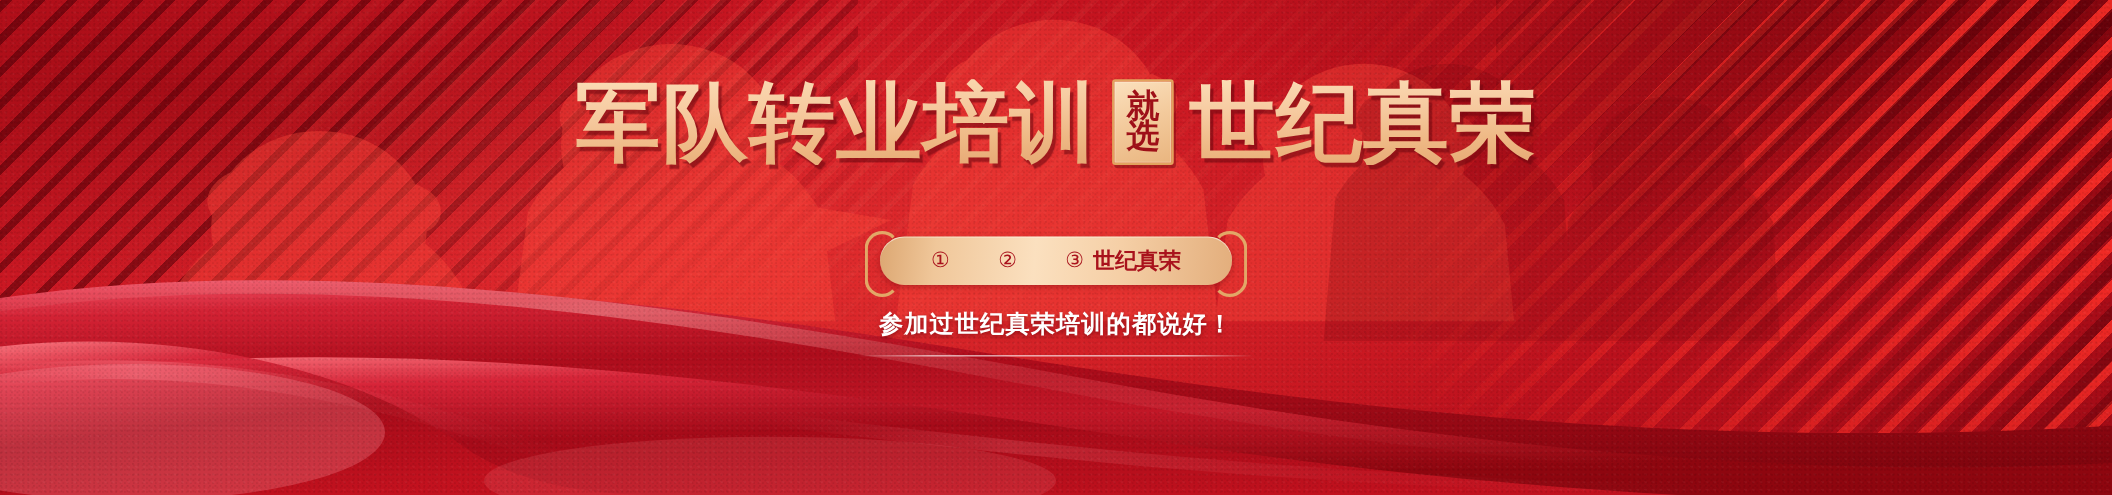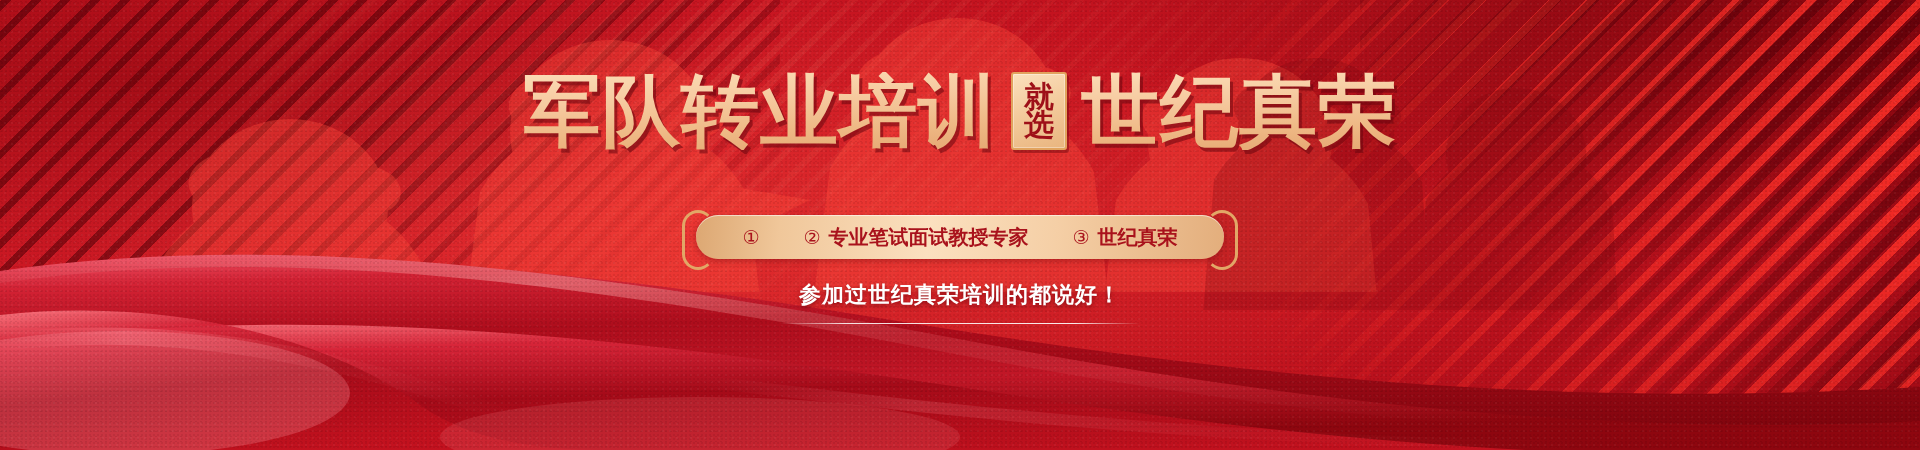--- a/index.html
+++ b/index.html
@@ -310,21 +310,20 @@
 
     <div class="pill-wrap">
       <div class="pill">
 
         <span class="pill-item">
           <span class="pill-num">①</span>
         </span>
 
         <span class="pill-item">
           <span class="pill-num">②</span>
-          <span>专业笔试面试教授专家</span>
         </span>
 
         <span class="pill-item">
           <span class="pill-num">③</span>
           <span>世纪真荣</span>
         </span>
 
       </div>
     </div>
 

